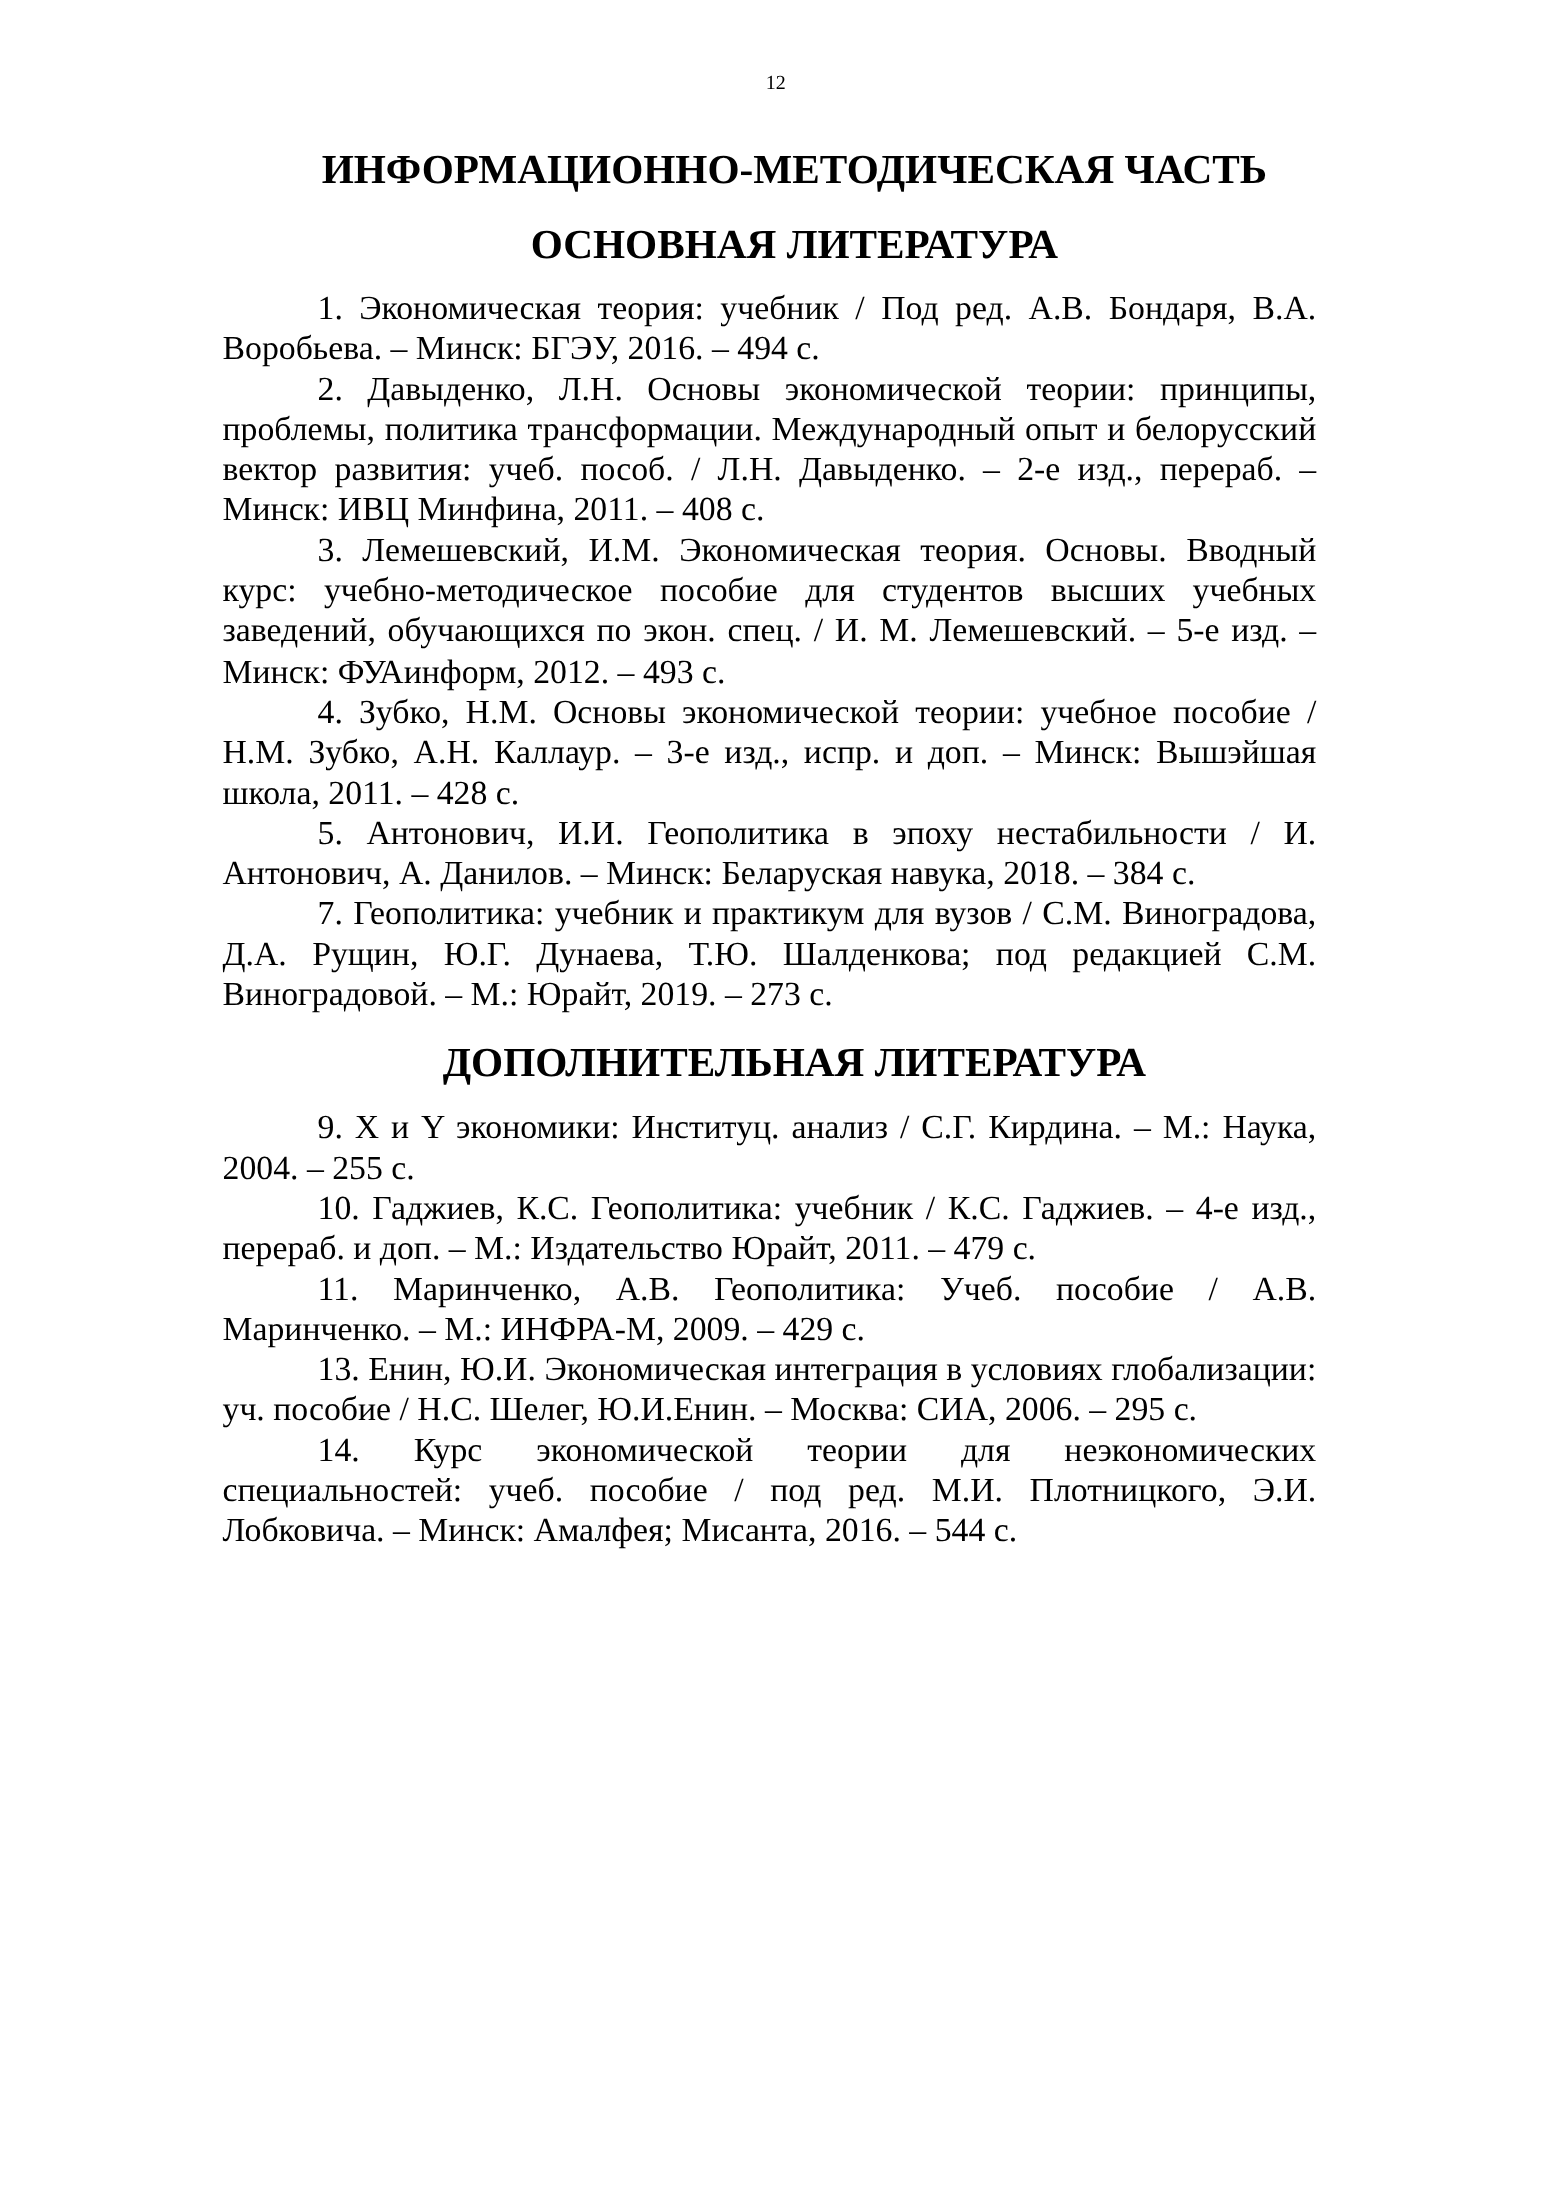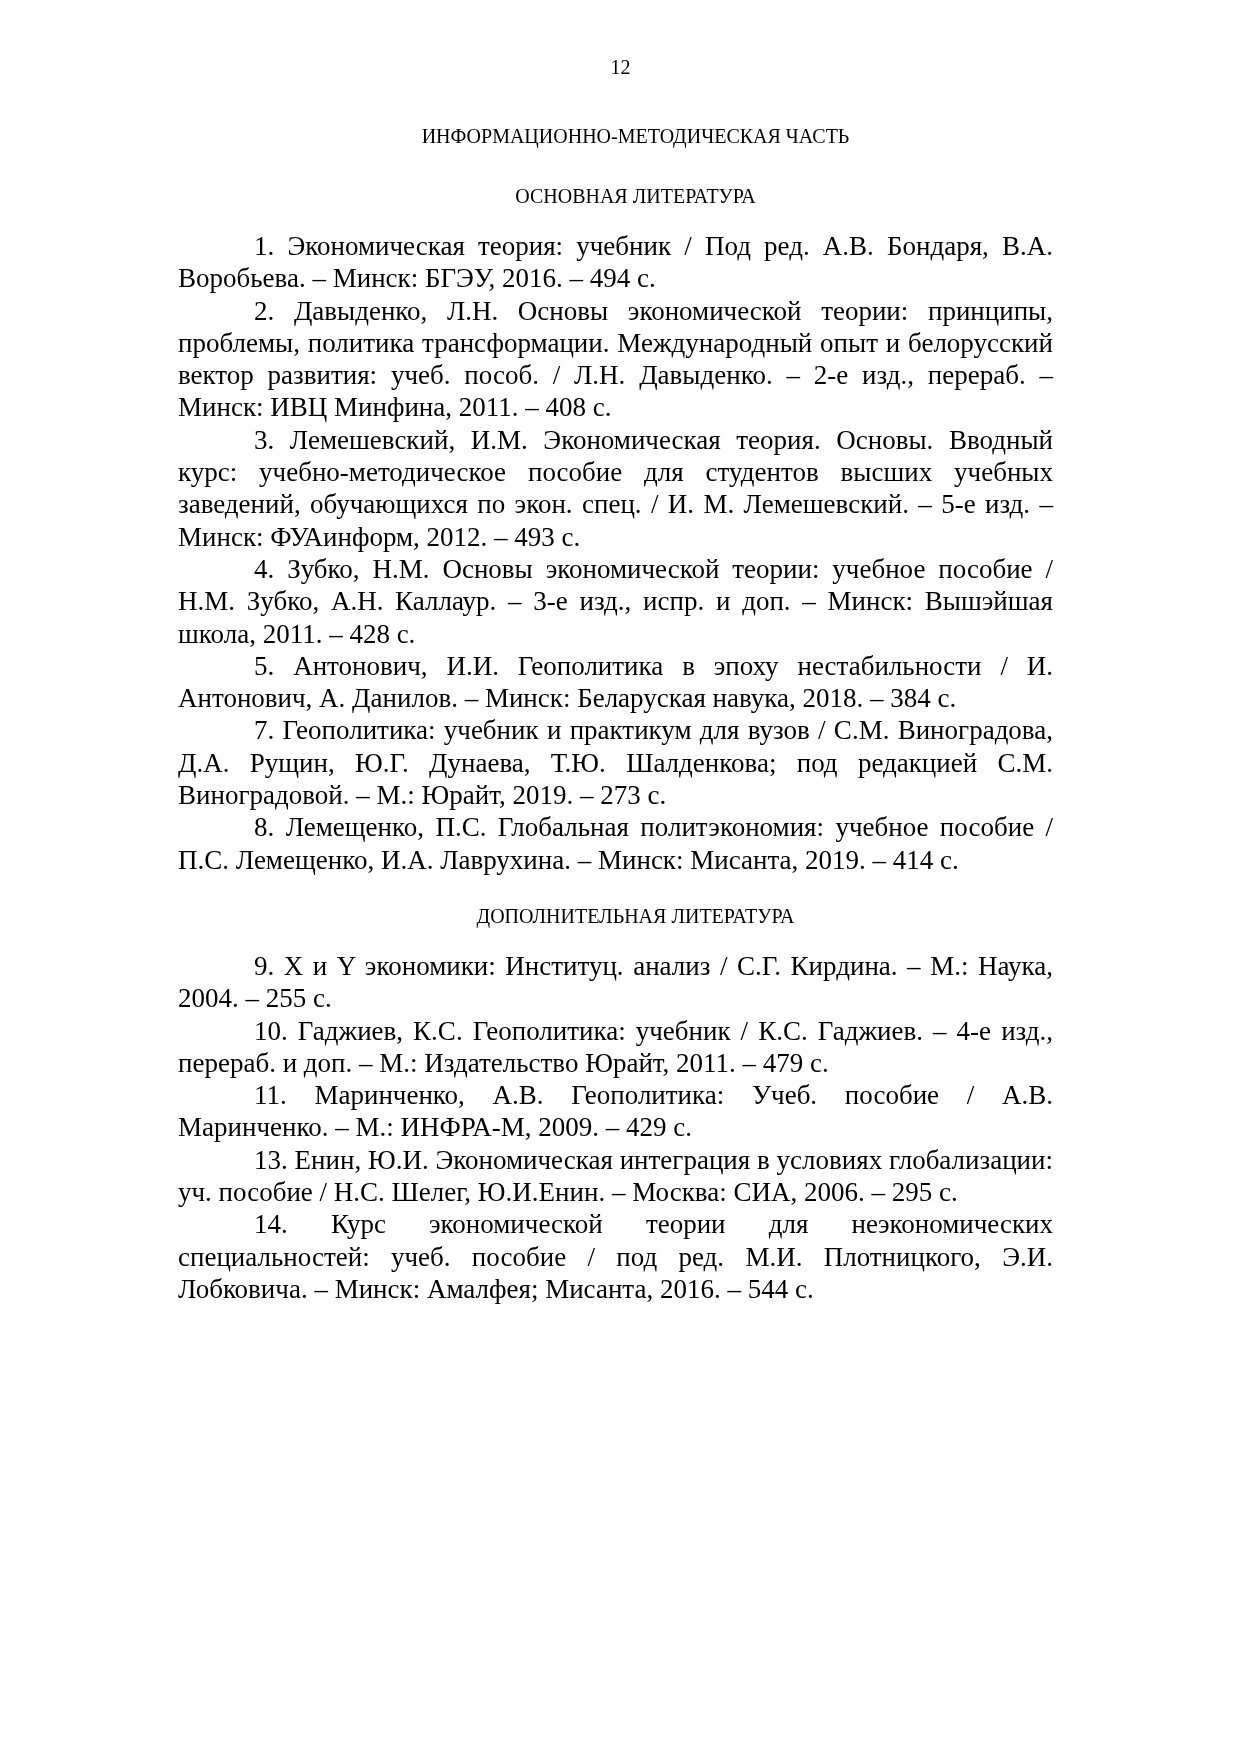--- a/index.html
+++ b/index.html
@@ -14,33 +14,33 @@
       overflow: hidden;
       color: #000000;
       font-family: "Liberation Serif", "DejaVu Serif", serif;
     }
     .page-number {
       position: absolute;
       top: 55px;
       left: 0;
       width: 1241px;
       text-align: center;
-      font-size: 20px;
+      font-size: 16px;
       line-height: 24px;
     }
     .content {
       position: absolute;
       left: 178px;
       top: 104px;
       width: 875px;
     }
     .heading {
       text-align: center;
-      font-weight: normal;
-      font-size: 20px;
+      font-weight: bold;
+      font-size: 33px;
       line-height: 32px;
       margin: 0;
       padding-left: 40px;
     }
     .heading.main {
       margin-top: 16px;
     }
     .heading.sub1 {
       margin-top: 28px;
       margin-bottom: 18px;
@@ -74,21 +74,20 @@
   <h1 class="heading main">ИНФОРМАЦИОННО-МЕТОДИЧЕСКАЯ ЧАСТЬ</h1>
   <h2 class="heading sub1">ОСНОВНАЯ ЛИТЕРАТУРА</h2>
 
   <ol class="ref-list">
     <li class="ref-item"><span class="ref-num">1.</span> <span>Экономическая теория: учебник / Под ред. А.В. Бондаря, В.А. Воробьева. – Минск: БГЭУ, 2016. – 494 с.</span></li>
     <li class="ref-item"><span class="ref-num">2.</span> <span>Давыденко, Л.Н. Основы экономической теории: принципы, проблемы, политика трансформации. Международный опыт и белорусский вектор развития: учеб. пособ. / Л.Н. Давыденко. – 2-е изд., перераб. – Минск: ИВЦ Минфина, 2011. – 408 с.</span></li>
     <li class="ref-item"><span class="ref-num">3.</span> <span>Лемешевский, И.М. Экономическая теория. Основы. Вводный курс: учебно-методическое пособие для студентов высших учебных заведений, обучающихся по экон. спец. / И. М. Лемешевский. – 5-е изд. – Минск: ФУАинформ, 2012. – 493 с.</span></li>
     <li class="ref-item"><span class="ref-num">4.</span> <span>Зубко, Н.М. Основы экономической теории: учебное пособие / Н.М. Зубко, А.Н. Каллаур. – 3-е изд., испр. и доп. – Минск: Вышэйшая школа, 2011. – 428 с.</span></li>
     <li class="ref-item"><span class="ref-num">5.</span> <span>Антонович, И.И. Геополитика в эпоху нестабильности / И. Антонович, А. Данилов. – Минск: Беларуская навука, 2018. – 384 с.</span></li>
     <li class="ref-item"><span class="ref-num">7.</span> <span>Геополитика: учебник и практикум для вузов / С.М. Виноградова, Д.А. Рущин, Ю.Г. Дунаева, Т.Ю. Шалденкова; под редакцией С.М. Виноградовой. – М.: Юрайт, 2019. – 273 с.</span></li>
-    <li class="ref-item"><span class="ref-num">8.</span> <span>Лемещенко, П.С. Глобальная политэкономия: учебное пособие / П.С. Лемещенко, И.А. Лаврухина. – Минск: Мисанта, 2019. – 414 с.</span></li>
   </ol>
 
   <h2 class="heading sub2">ДОПОЛНИТЕЛЬНАЯ ЛИТЕРАТУРА</h2>
 
   <ol class="ref-list">
     <li class="ref-item"><span class="ref-num">9.</span> <span>X и Y экономики: Институц. анализ / С.Г. Кирдина. – М.: Наука, 2004. – 255 с.</span></li>
     <li class="ref-item"><span class="ref-num">10.</span> <span>Гаджиев, К.С. Геополитика: учебник / К.С. Гаджиев. – 4-е изд., перераб. и доп. – М.: Издательство Юрайт, 2011. – 479 с.</span></li>
     <li class="ref-item"><span class="ref-num">11.</span> <span>Маринченко, А.В. Геополитика: Учеб. пособие / А.В. Маринченко. – М.: ИНФРА-М, 2009. – 429 с.</span></li>
     <li class="ref-item"><span class="ref-num">13.</span> <span>Енин, Ю.И. Экономическая интеграция в условиях глобализации: уч. пособие / Н.С. Шелег, Ю.И.Енин. – Москва: СИА, 2006. – 295 с.</span></li>
     <li class="ref-item"><span class="ref-num">14.</span> <span>Курс экономической теории для неэкономических специальностей: учеб. пособие / под ред. М.И. Плотницкого, Э.И. Лобковича. – Минск: Амалфея; Мисанта, 2016. – 544 с.</span></li>

